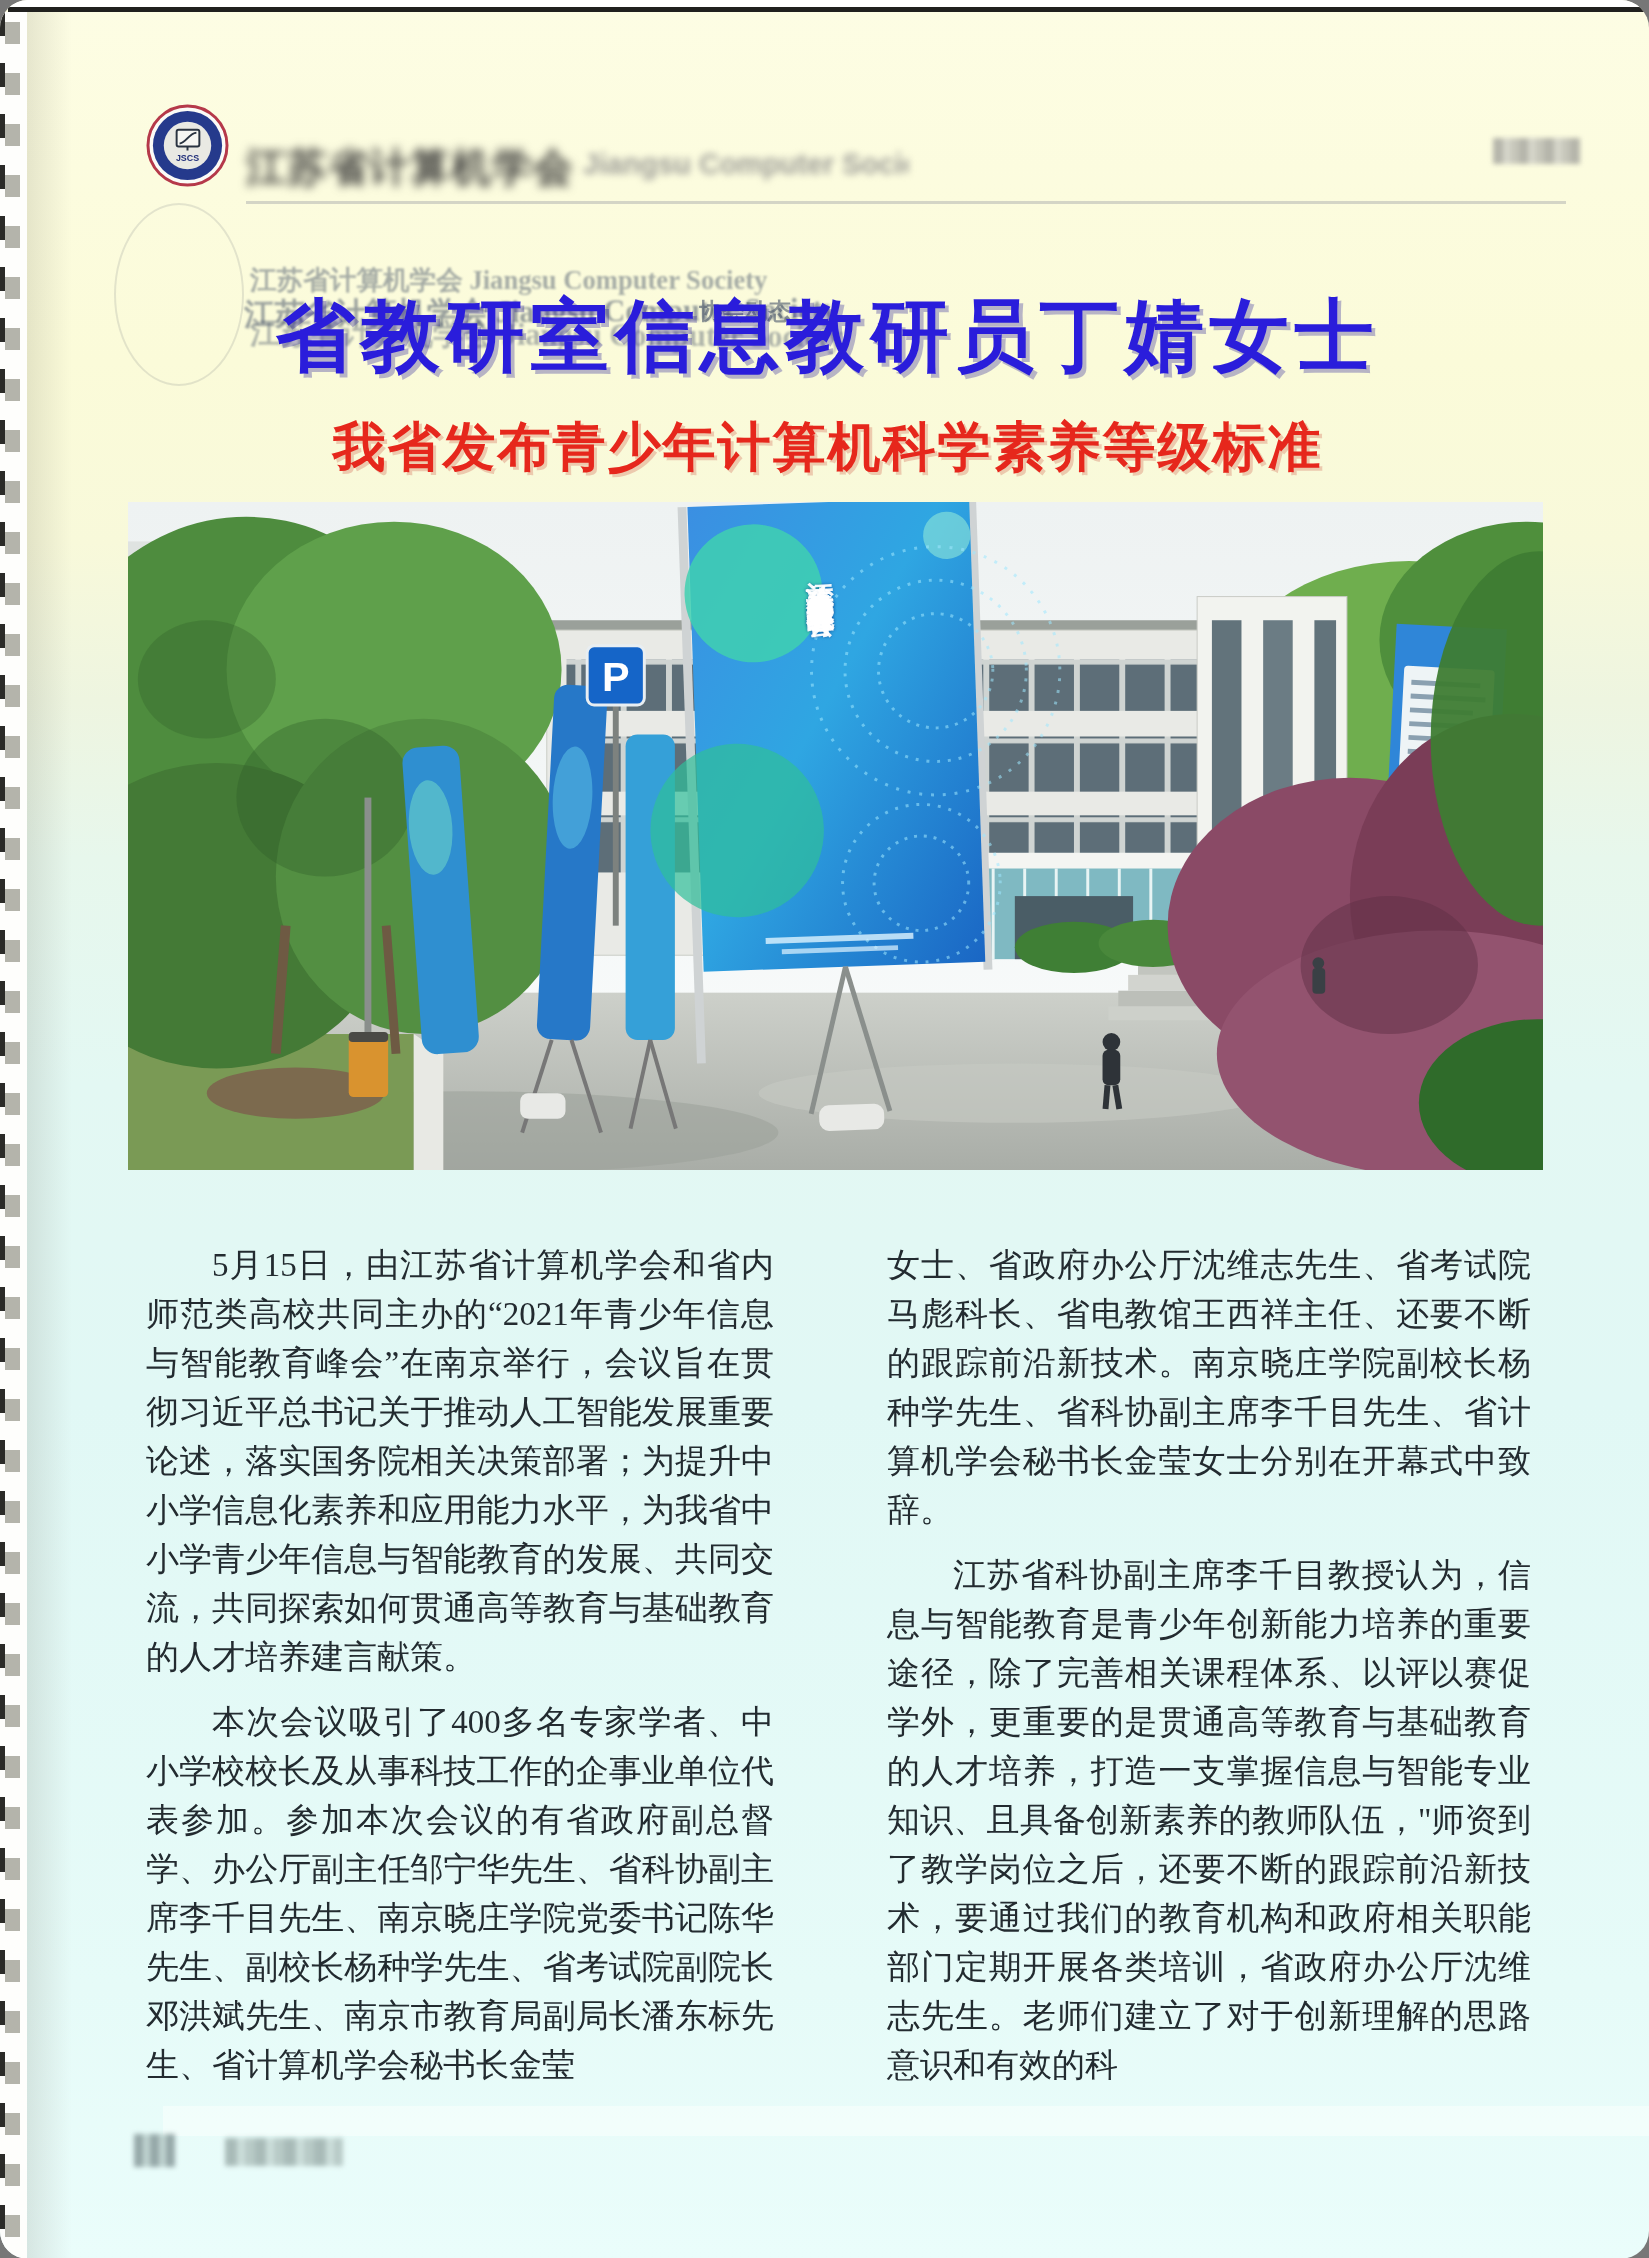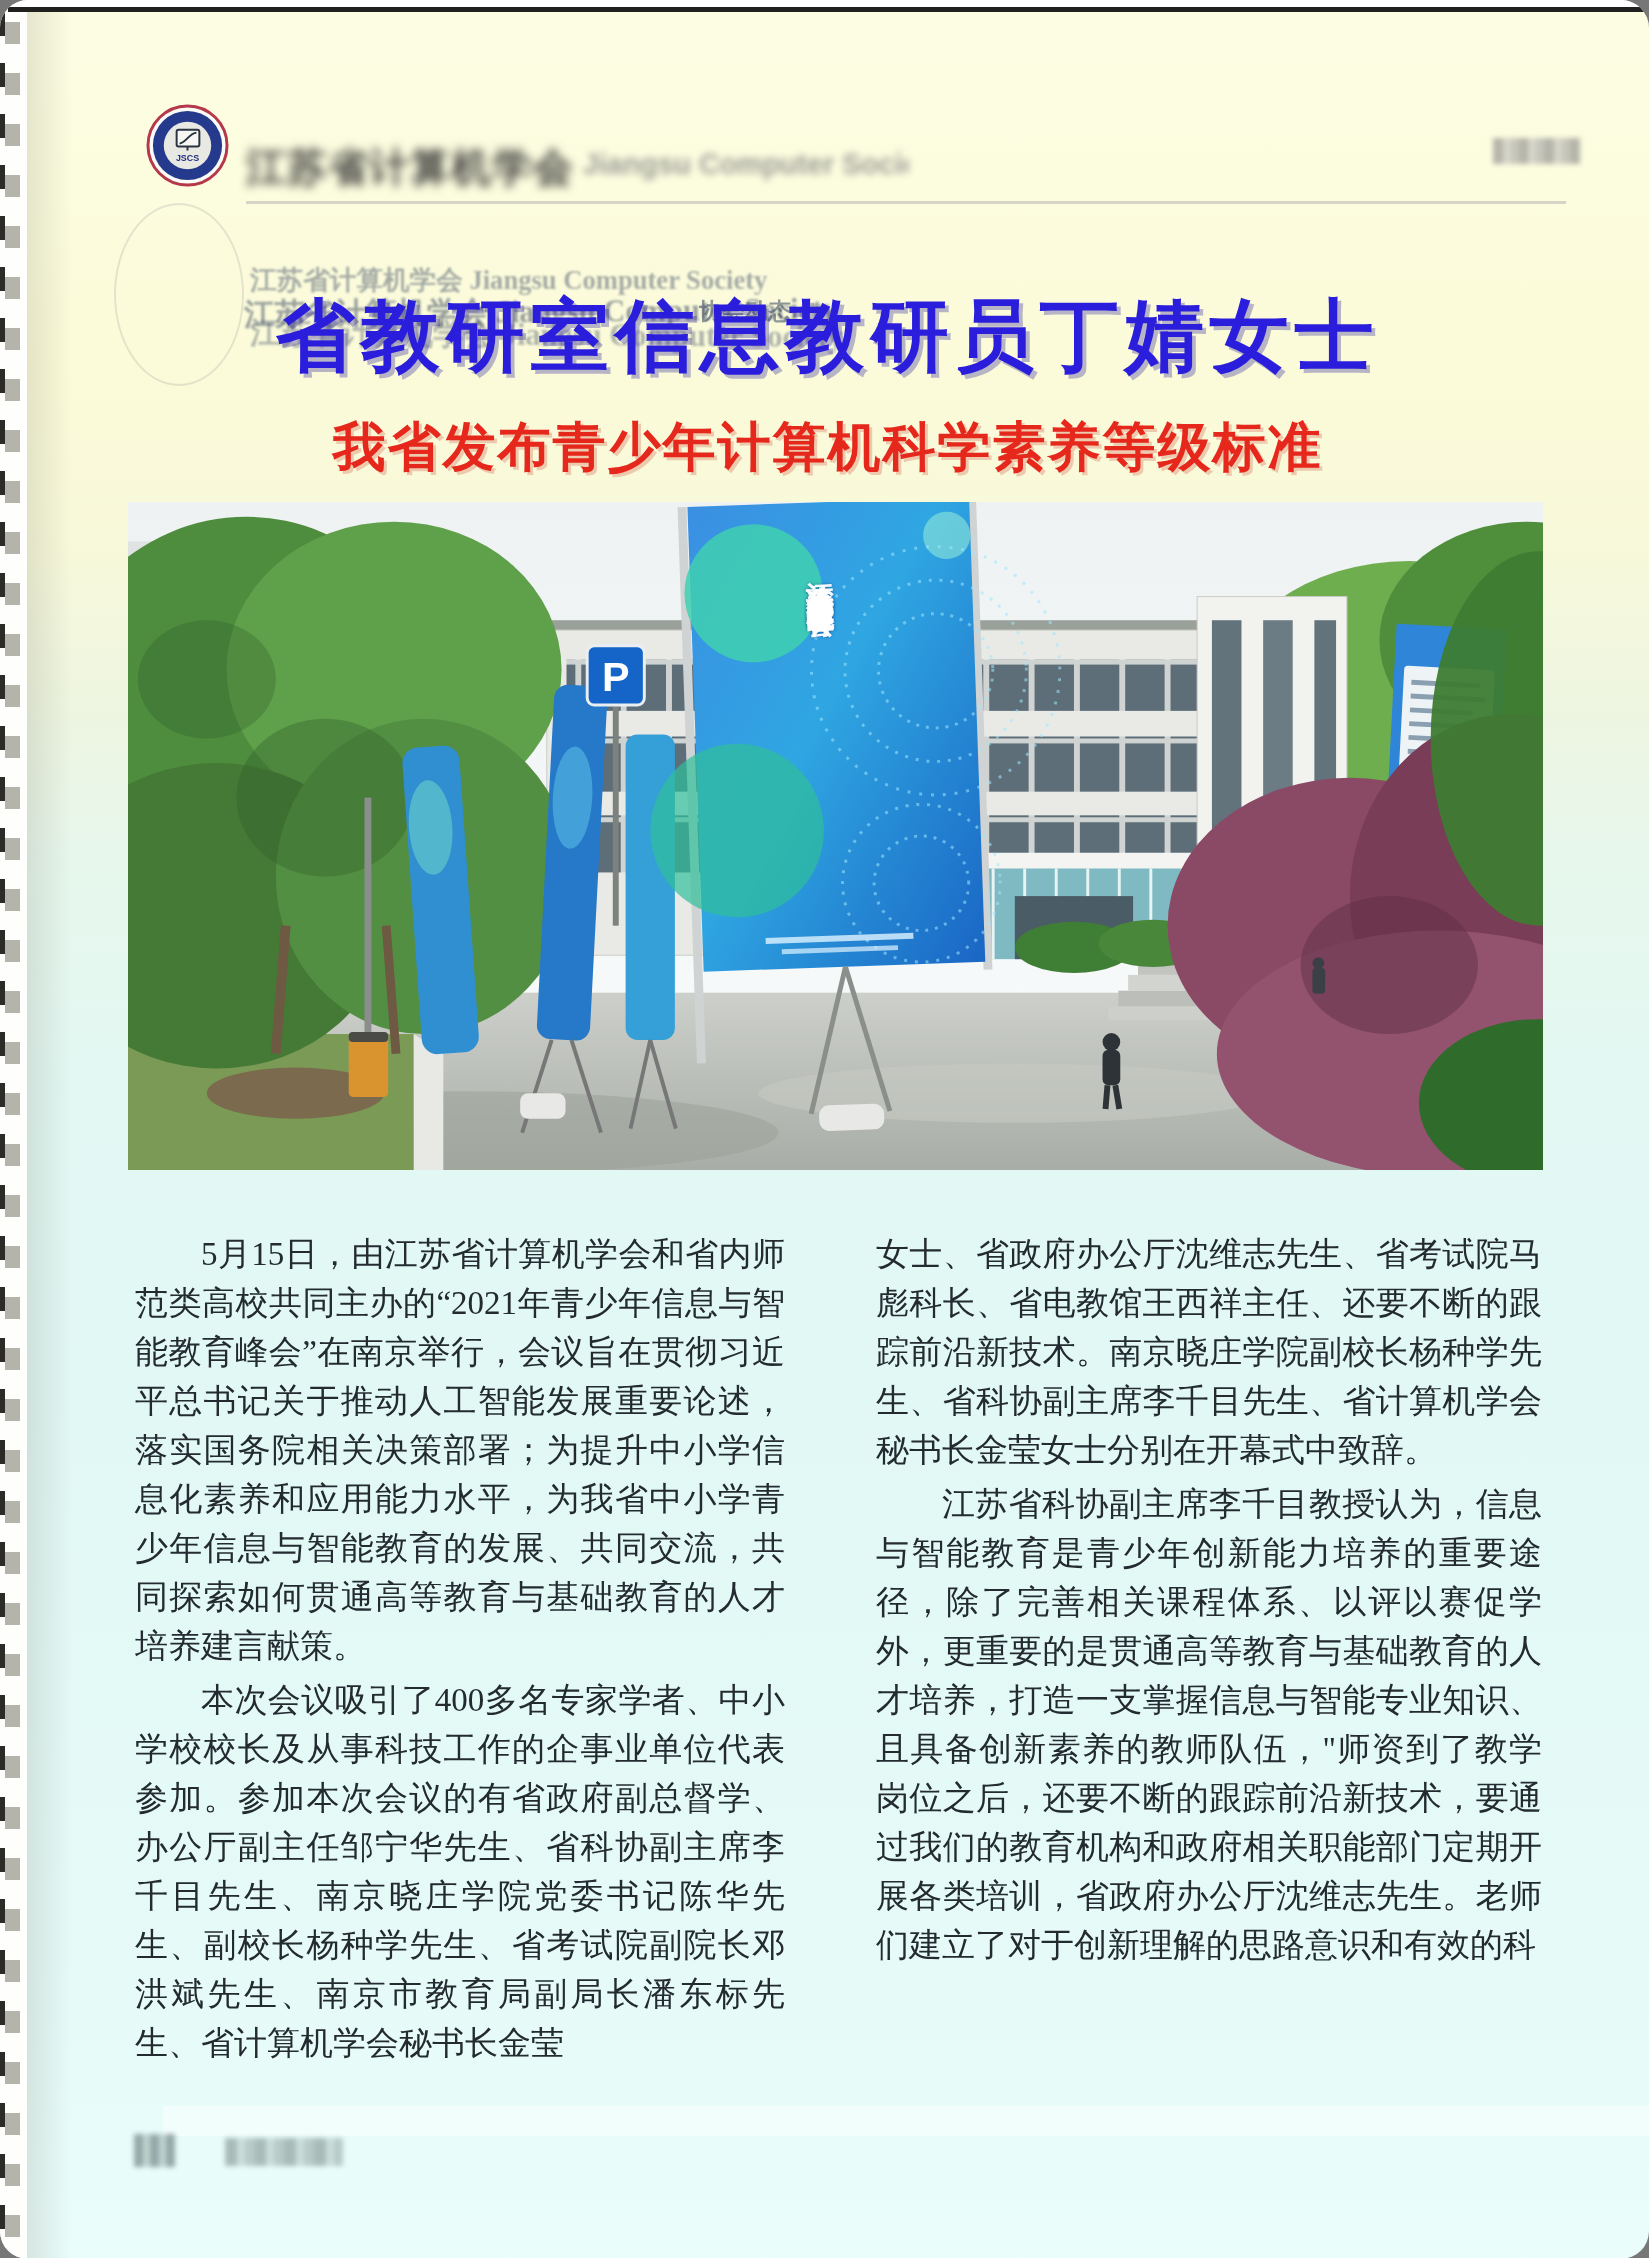--- a/index.html
+++ b/index.html
@@ -55,21 +55,21 @@
   .photo{position:absolute;left:128px;top:502px;width:1415px;height:668px;overflow:hidden;}
   .photo svg{display:block;width:100%;height:100%;}
   .banner-vtext{position:absolute;left:800px;top:560px;width:45px;height:459px;
     writing-mode:vertical-rl;text-orientation:upright;font-size:27.6px;letter-spacing:2px;
     color:rgba(255,255,255,.94);font-weight:bold;transform:rotate(-2deg);
     text-shadow:0 0 3px rgba(20,80,150,.65);}
 
   
   .col{position:absolute;top:1225px;font-family:"Liberation Serif",serif;
     font-size:33px;line-height:49px;color:#232b30;text-align:justify;}
-  .col p{margin:5px;}
+  .col p{margin:16px;}
   .col p.indent{text-indent:2em;}
   .col-left{left:130px;width:660px;}
   .col-right{left:871px;width:676px;}
 
   
   .pre-footer-band{position:absolute;left:163px;top:2106px;width:1486px;height:29.6px;
     background:rgba(252,255,253,.5);}
   .footer-masked-num{position:absolute;left:134px;top:2134px;width:41px;height:33px;
     background:repeating-linear-gradient(90deg,#87999a 0 8.9px,#b9cdca 8.9px 15.8px),
                repeating-linear-gradient(180deg,rgba(255,255,255,.35) 0 7.9px,rgba(0,0,0,.08) 7.9px 15.8px);

